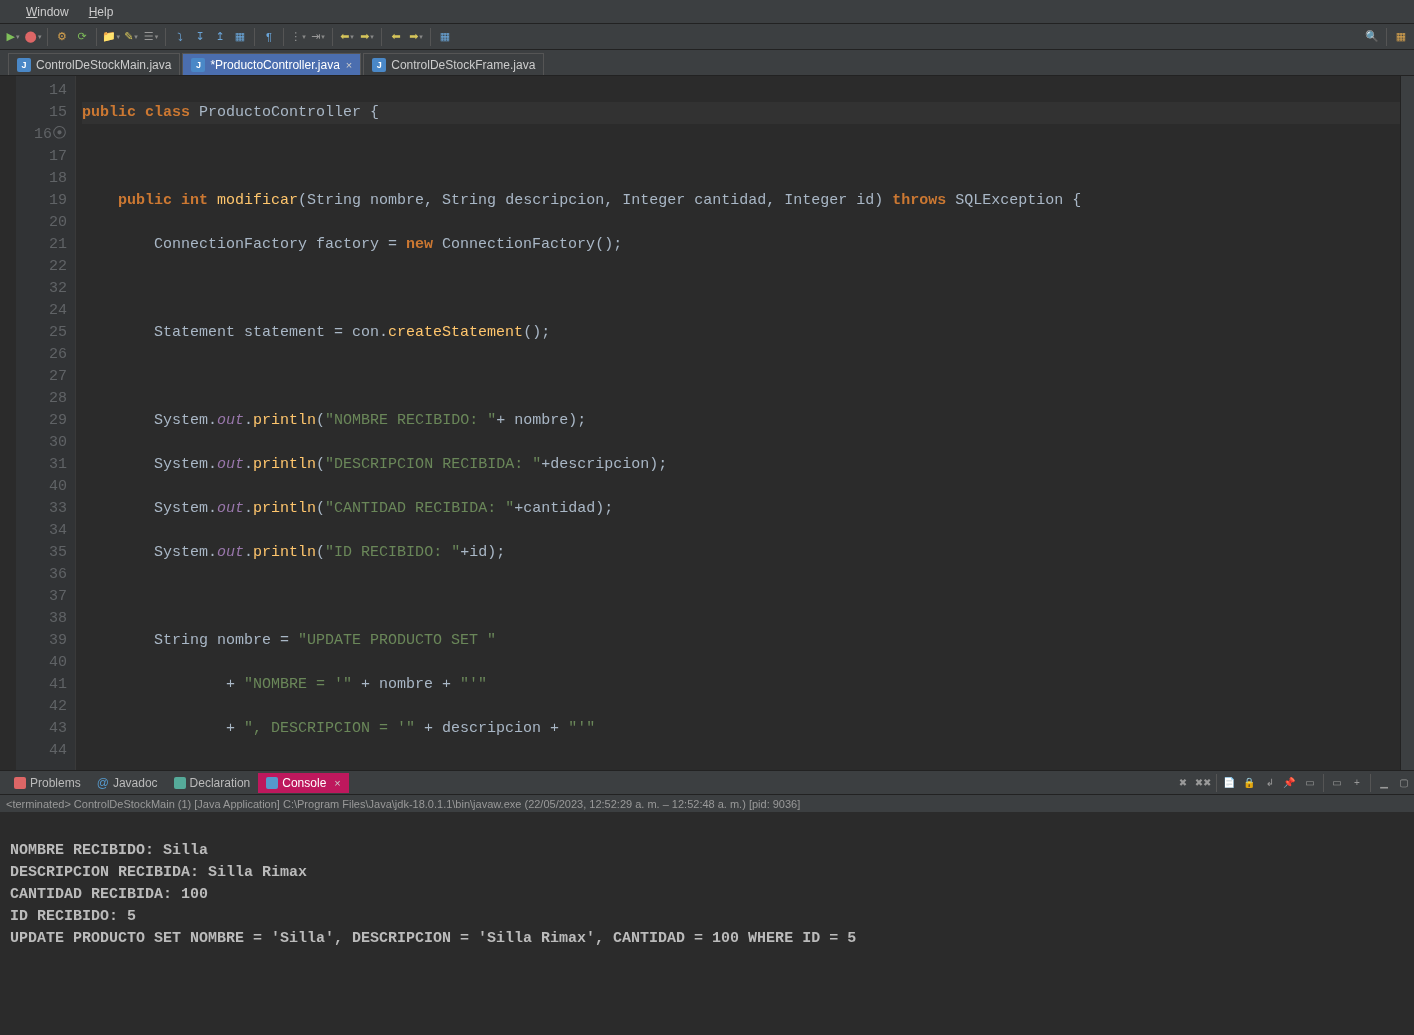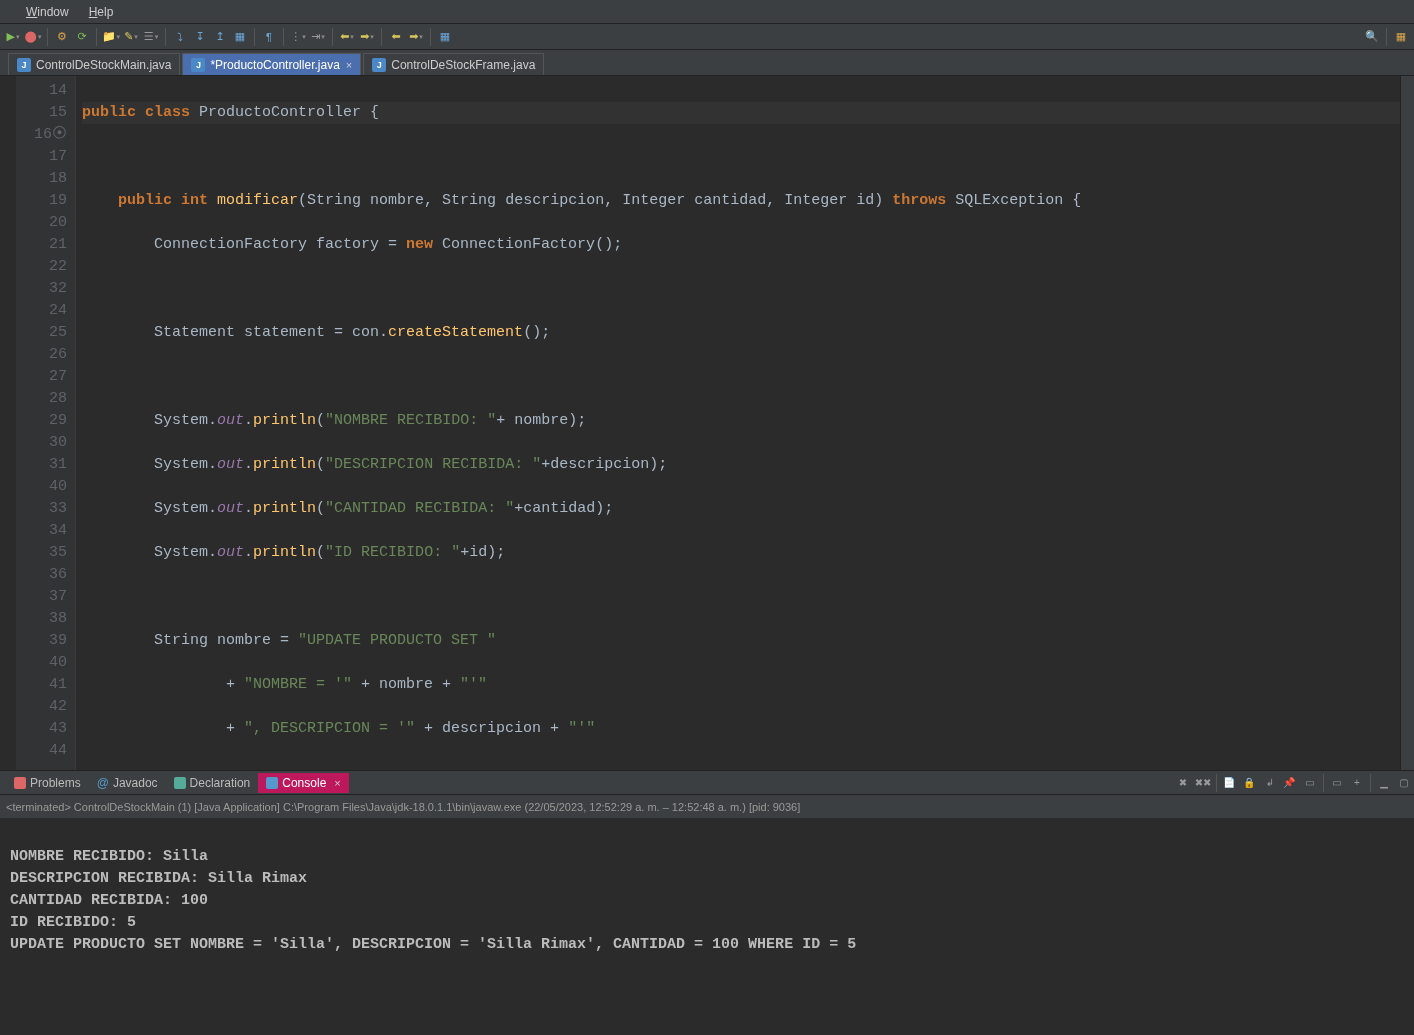--- a/index.html
+++ b/index.html
@@ -134,21 +134,21 @@
 .b-tab .bi.cyan{background:#59c}
 .b-tab .close{margin-left:4px;font-size:11px;color:#ccc}
 .bottom-tabs .spacer{flex:1}
 .bottom-tabs .ticon{
   width:16px;height:16px;display:inline-flex;align-items:center;
   justify-content:center;font-size:10px;color:#999;margin:0 2px;
 }
 .console-header{
   background:#3c3f41;color:#999;font-size:11px;
   padding:2px 6px;border-top:1px solid #222;
-  height:24px;display:flex;align-items:center;
+  height:18px;display:flex;align-items:center;
 }
 .console{
   background:#2b2b2b;
   font-family: Consolas, "Courier New", monospace;
   font-size:15px;line-height:22px;color:#bbb;
   padding:6px 10px;
   height: 220px;
   white-space:pre;
   font-weight:bold;
 }

